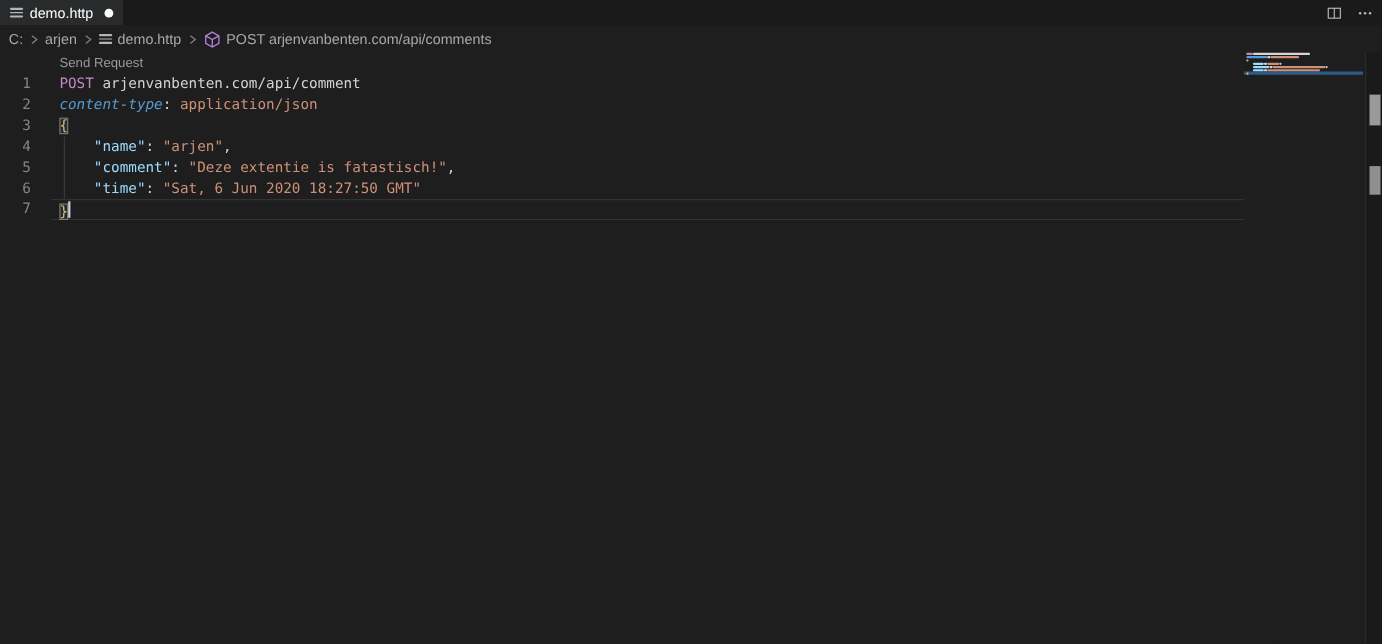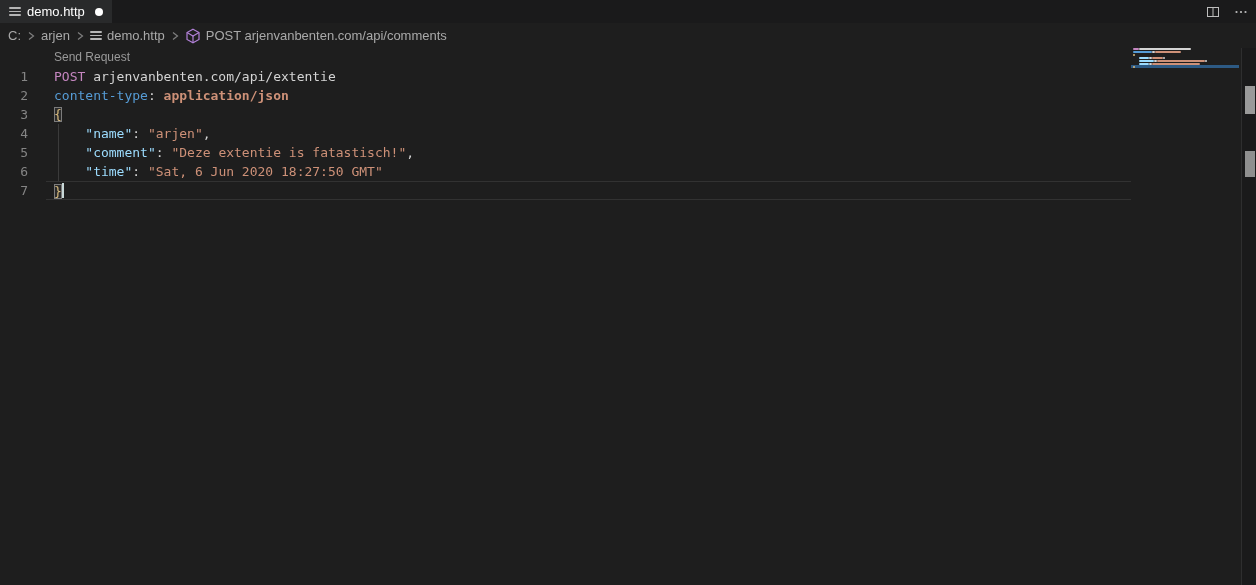--- a/index.html
+++ b/index.html
@@ -113,25 +113,25 @@
     </svg>
     <span>POST arjenvanbenten.com/api/comments</span>
   </span>
 </div>
 
 <div class="editor">
   <div class="codelens">Send Request</div>
   <div class="lines" id="lines">
       <div class="code-line">
         <span class="ln">1</span>
-        <span class="lc"><span class="tok" style="color: rgb(197, 134, 192);">POST</span><span class="tok" style="color: rgb(212, 212, 212);"> arjenvanbenten.com/api/extentie</span></span>
+        <span class="lc"><span class="tok" style="color: rgb(197, 134, 192);">POST</span><span class="tok" style="color: rgb(212, 212, 212);"> arjenvanbenten.com/api/comment</span></span>
       </div>
       <div class="code-line">
         <span class="ln">2</span>
-        <span class="lc"><span class="tok" style="color: rgb(86, 156, 214);">content-type</span><span class="tok" style="color: rgb(212, 212, 212);">: </span><span class="tok" style="color: rgb(206, 145, 120); font-weight: bold;">application/json</span></span>
+        <span class="lc"><span class="tok" style="color: rgb(86, 156, 214); font-style: italic;">content-type</span><span class="tok" style="color: rgb(212, 212, 212);">: </span><span class="tok" style="color: rgb(206, 145, 120);">application/json</span></span>
       </div>
       <div class="code-line">
         <span class="ln">3</span>
         <span class="lc"><span class="tok bracket" style="color: rgb(215, 186, 125);">{</span></span>
       </div>
       <div class="code-line">
         <span class="ln">4</span>
         <span class="lc"><span class="tok" style="color: rgb(212, 212, 212);">    </span><span class="tok" style="color: rgb(156, 220, 254);">"name"</span><span class="tok" style="color: rgb(212, 212, 212);">: </span><span class="tok" style="color: rgb(206, 145, 120);">"arjen"</span><span class="tok" style="color: rgb(212, 212, 212);">,</span></span>
       </div>
       <div class="code-line">

